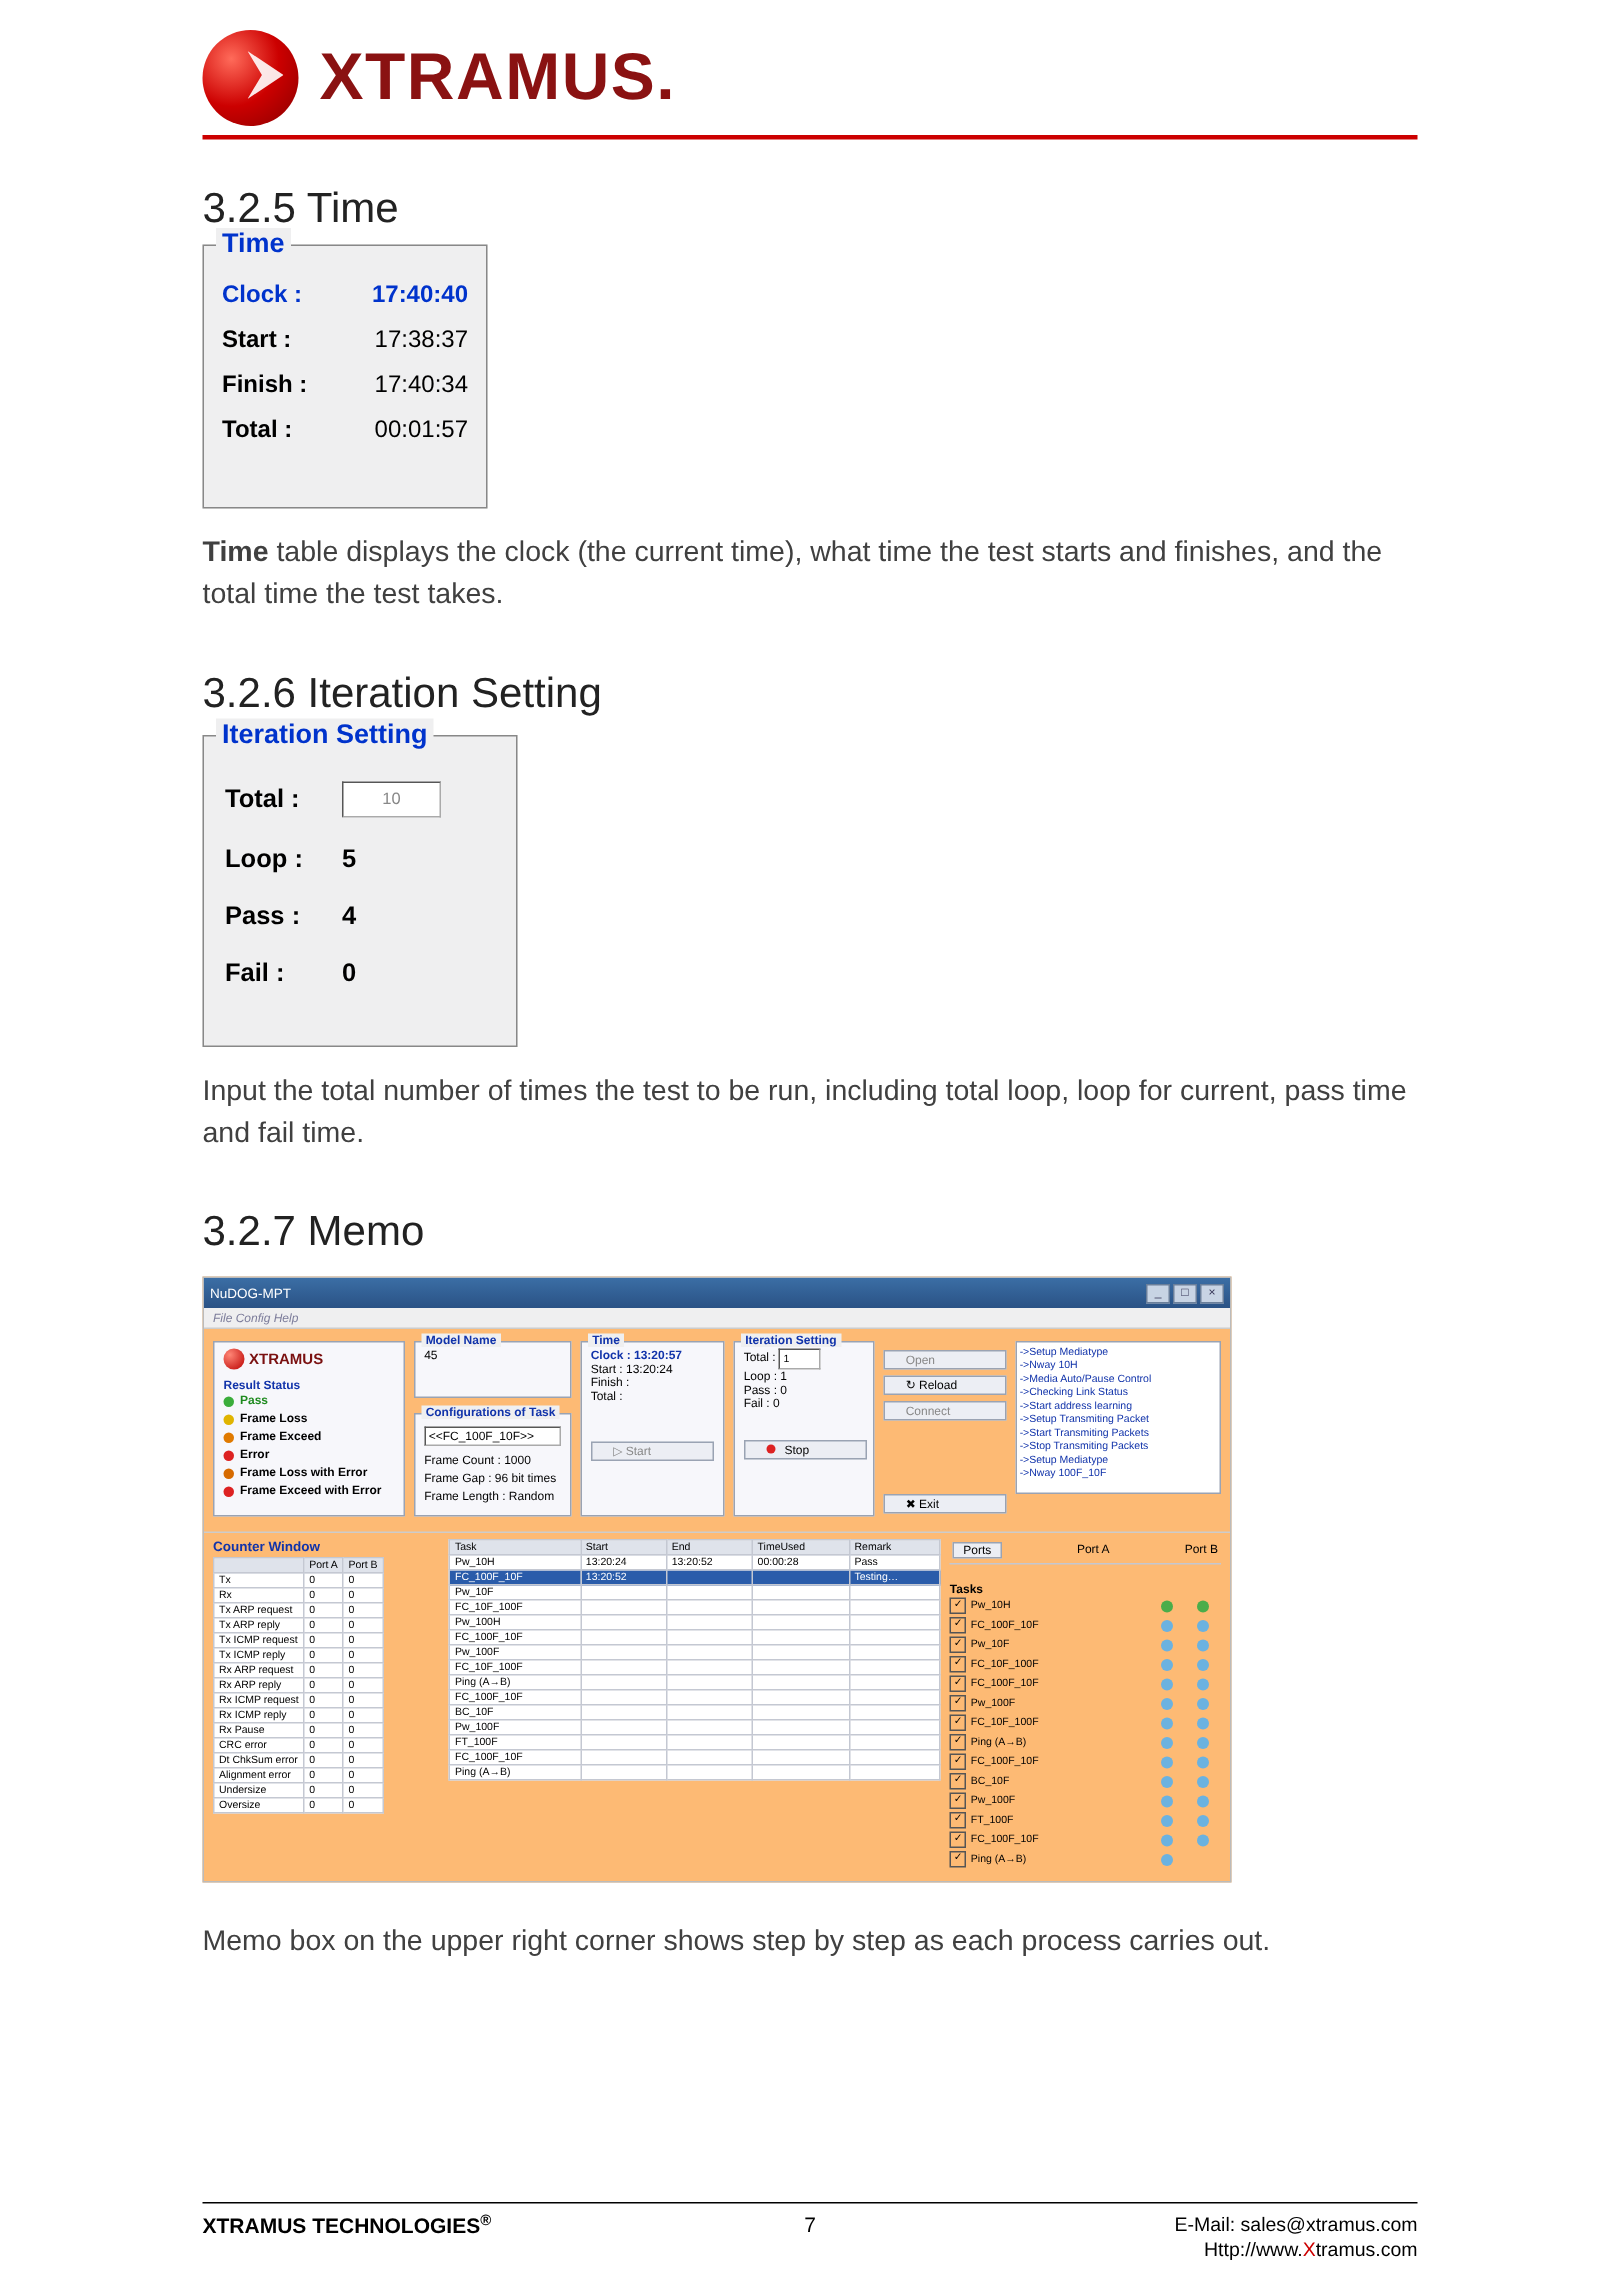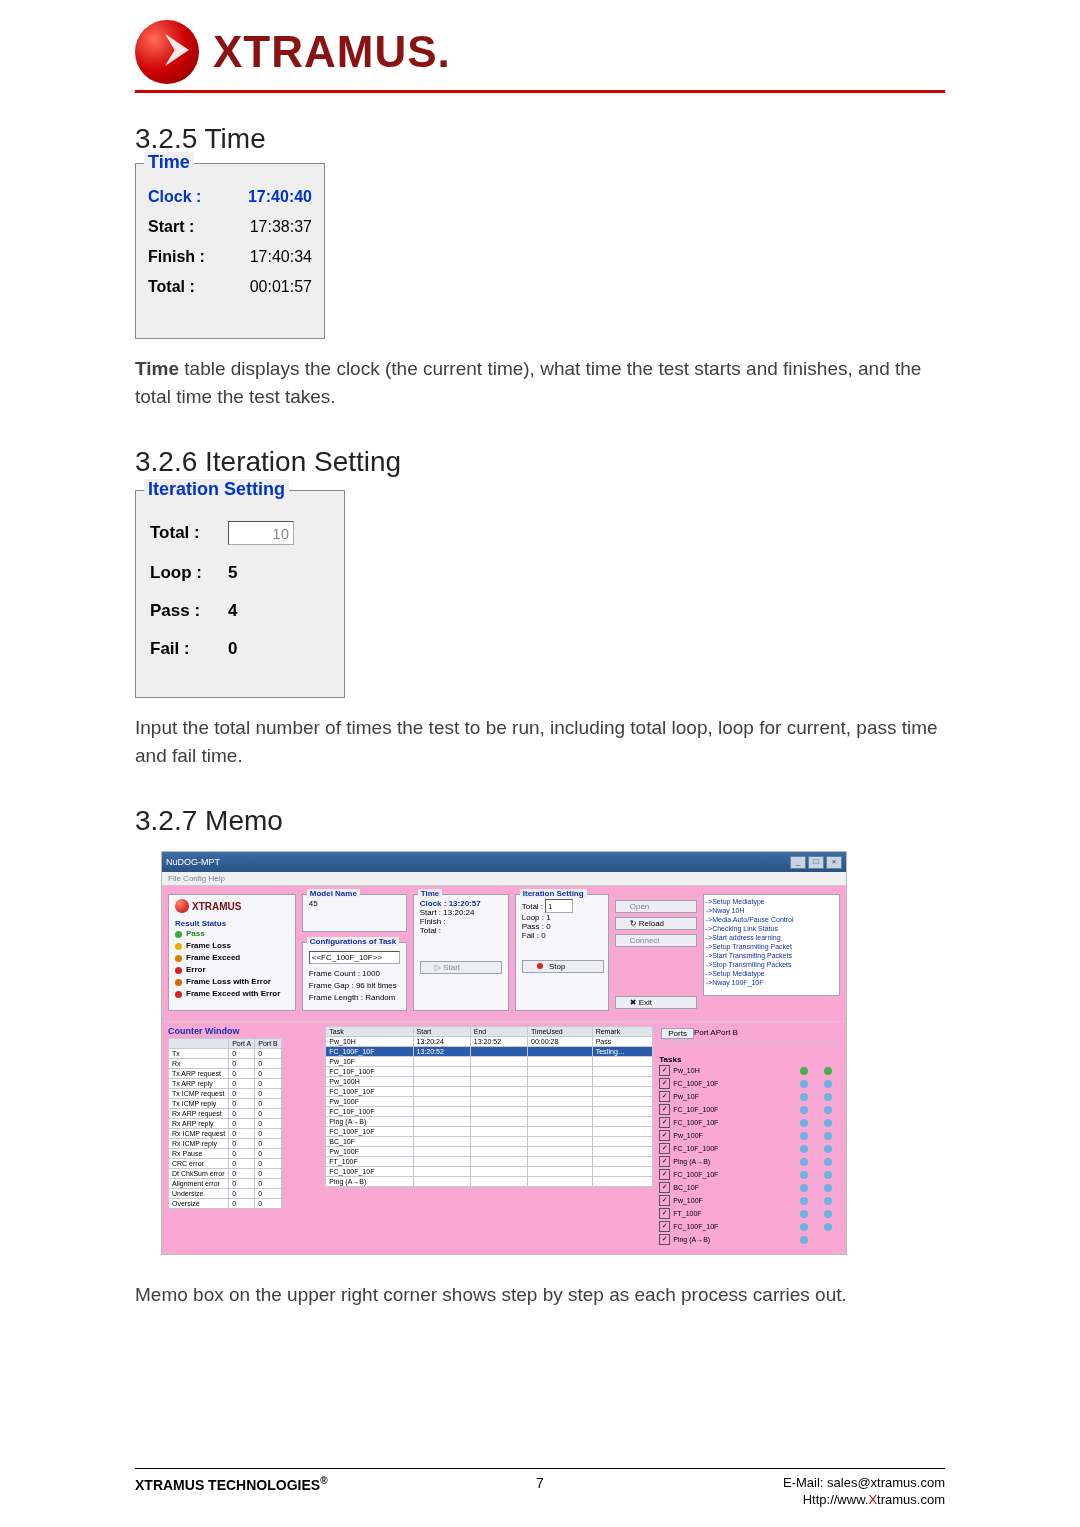--- a/index.html
+++ b/index.html
@@ -119,36 +119,35 @@
     margin: 8px 0 18px 0;
     font-size: 17px;
     font-weight: bold;
   }
   .iter-row .lbl { width: 78px; }
   .iter-input {
     width: 56px;
     height: 22px;
     border: 1px inset #aaa;
     background: #fff;
-    font-size: 15px;
-    text-align: right;
+    font-size: 11px;
+    text-align: center;
     padding: 0 4px;
     color: #888;
   }
 
   
   .memo-shot {
     width: 686px;
     border: 1px solid #bbb;
-    background: #f9a8d4;
+    background: #fdba74;
     box-sizing: border-box;
     font-size: 8px;
     position: relative;
     margin-top: 14px;
-    margin-left: 26px;
   }
   .title-bar {
     height: 16px;
     background: linear-gradient(#3b6ea5, #2a5285);
     color: #fff;
     font-size: 9px;
     padding: 2px 4px;
     display: flex;
     align-items: center;
     justify-content: space-between;
@@ -166,20 +165,21 @@
     line-height: 9px;
     text-align: center;
     color: #335;
   }
   .menu-bar {
     font-size: 8px;
     padding: 2px 6px;
     color: #7c7c9a;
     background: #efeff0;
     border-bottom: 1px solid #ccc;
+    font-style: italic;
   }
   .upper-area {
     display: flex;
     padding: 8px 6px 10px 6px;
     gap: 6px;
     border-bottom: 1px solid #ccc;
   }
   .up-col {
     border: 1px solid #9aa3b3;
     background: #f7f7fb;
@@ -271,21 +271,21 @@
     padding: 1px 3px;
     text-align: left;
     white-space: nowrap;
   }
   .tbl th { background: #dfe3eb; font-weight: normal; }
   .cw-col { width: 180px; }
   .cw-col .col-title2 { color: #1133aa; font-weight: bold; font-size: 9px; margin-bottom: 2px; }
   .tasks-col { width: 390px; }
   .tasks-col .tbl { width: 100%; }
   .ports-col { width: 215px; }
-  .ports-col .hdr { display: flex; justify-content: flex-start; font-size: 8px; padding: 2px 2px 3px 2px; }
+  .ports-col .hdr { display: flex; justify-content: space-between; font-size: 8px; padding: 2px 2px 3px 2px; }
   .ports-col .hdr .ports-btn { border: 1px solid #9aa3b3; padding: 0 6px; background: #eceef4; }
   .task-row {
     display: flex;
     align-items: center;
     font-size: 7px;
     padding: 1px 0;
   }
   .task-row .cb { width: 9px; height: 9px; border: 1px solid #555; margin-right: 3px; line-height: 7px; text-align: center; }
   .task-row .nm { flex: 1; }
   .sdot { width: 8px; height: 8px; border-radius: 50%; margin: 0 8px; }

